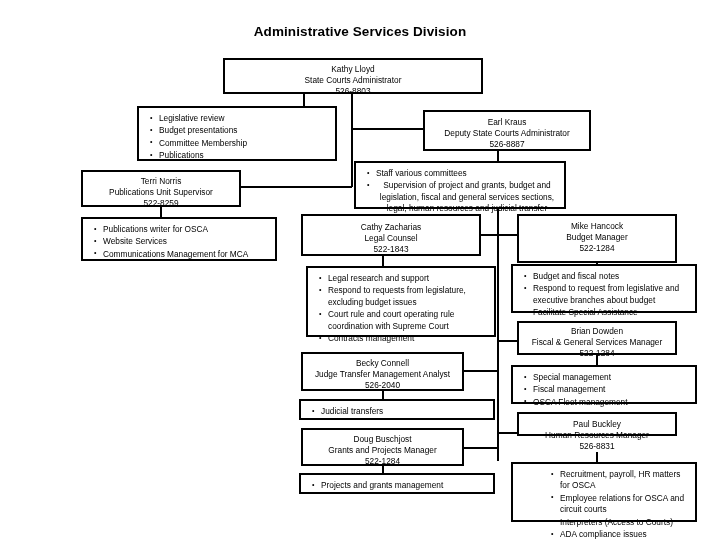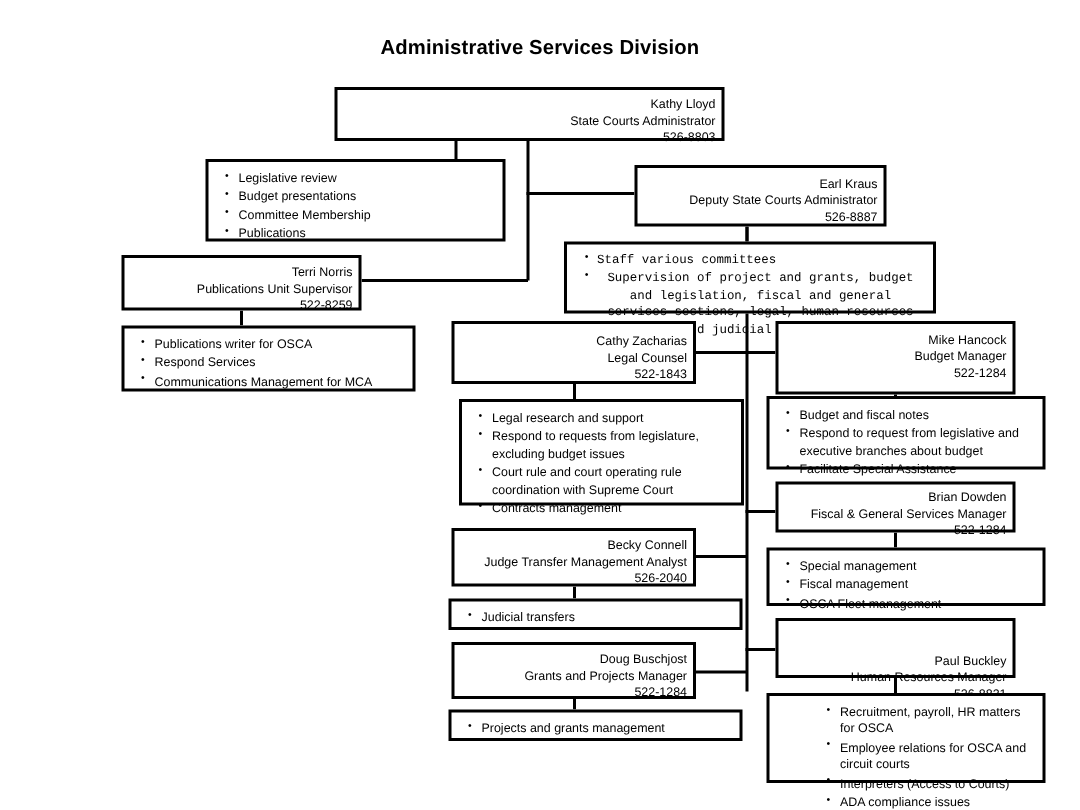--- a/index.html
+++ b/index.html
@@ -28,21 +28,21 @@
     text-align: center;
     font-size: 13.5px;
     font-weight: bold;
     letter-spacing: .1px;
   }
   
   .node {
     position: absolute;
     border: 2px solid #000000;
     background: #ffffff;
-    text-align: right;
+    text-align: center;
     padding: 4px 4px 5px 4px;
     line-height: 1.32;
     font-size: 8.3px;
     z-index: 3;
   }
   .node .nm { display: block; }
   .node .ti { display: block; }
   .node .ph { display: block; }
 
   .bullets {
@@ -131,42 +131,42 @@
       <li>Publications</li>
     </ul>
   </div>
 
   <div class="node" style="left:423px; top:110px; width:168px; height:41px; padding-top:5px;">
     <span class="nm">Earl Kraus</span>
     <span class="ti">Deputy State Courts Administrator</span>
     <span class="ph">526-8887</span>
   </div>
 
-  <div class="bullets" style="left:376px; top:161px; width:248px; height:48px; text-align:left;font-family:Liberation Mono, monospace;">
+  <div class="bullets" style="left:354px; top:161px; width:212px; height:48px; text-align:left;">
     <ul>
       <li>Staff various committees</li>
       <li style="text-align:center;">Supervision of project and grants, budget and legislation, fiscal and general services sections, legal, human resources and judicial transfer</li>
     </ul>
   </div>
 
   <div class="node" style="left:81px; top:170px; width:160px; height:37px;">
     <span class="nm">Terri Norris</span>
     <span class="ti">Publications Unit Supervisor</span>
     <span class="ph">522-8259</span>
   </div>
 
   <div class="bullets" style="left:81px; top:217px; width:196px; height:44px;">
     <ul>
       <li>Publications writer for OSCA</li>
-      <li>Respond Services</li>
+      <li>Website Services</li>
       <li>Communications Management for MCA</li>
     </ul>
   </div>
 
-  <div class="node" style="left:301px; top:214px; width:163px; height:42px; padding-top:6px;">
+  <div class="node" style="left:301px; top:214px; width:180px; height:42px; padding-top:6px;">
     <span class="nm">Cathy Zacharias</span>
     <span class="ti">Legal Counsel</span>
     <span class="ph">522-1843</span>
   </div>
 
   <div class="bullets" style="left:306px; top:266px; width:190px; height:71px;">
     <ul>
       <li>Legal research and support</li>
       <li>Respond to requests from legislature, excluding budget issues</li>
       <li>Court rule and court operating  rule coordination with Supreme Court</li>
@@ -219,21 +219,21 @@
     <span class="ti">Grants and Projects Manager</span>
     <span class="ph">522-1284</span>
   </div>
 
   <div class="bullets" style="left:299px; top:473px; width:196px; height:21px;">
     <ul>
       <li>Projects and grants management</li>
     </ul>
   </div>
 
-  <div class="node" style="left:517px; top:412px; width:160px; height:40px; padding-top:21px;">
+  <div class="node" style="left:517px; top:412px; width:160px; height:24px; padding-top:5px;">
     <span class="nm">Paul Buckley</span>
     <span class="ti">Human Resources  Manager</span>
     <span class="ph">526-8831</span>
   </div>
 
   <div class="bullets" style="left:511px; top:462px; width:186px; height:60px;padding-left:35px;">
     <ul>
       <li>Recruitment, payroll, HR matters for OSCA</li>
       <li>Employee relations for OSCA and circuit courts</li>
       <li>Interpreters (Access  to Courts)</li>

